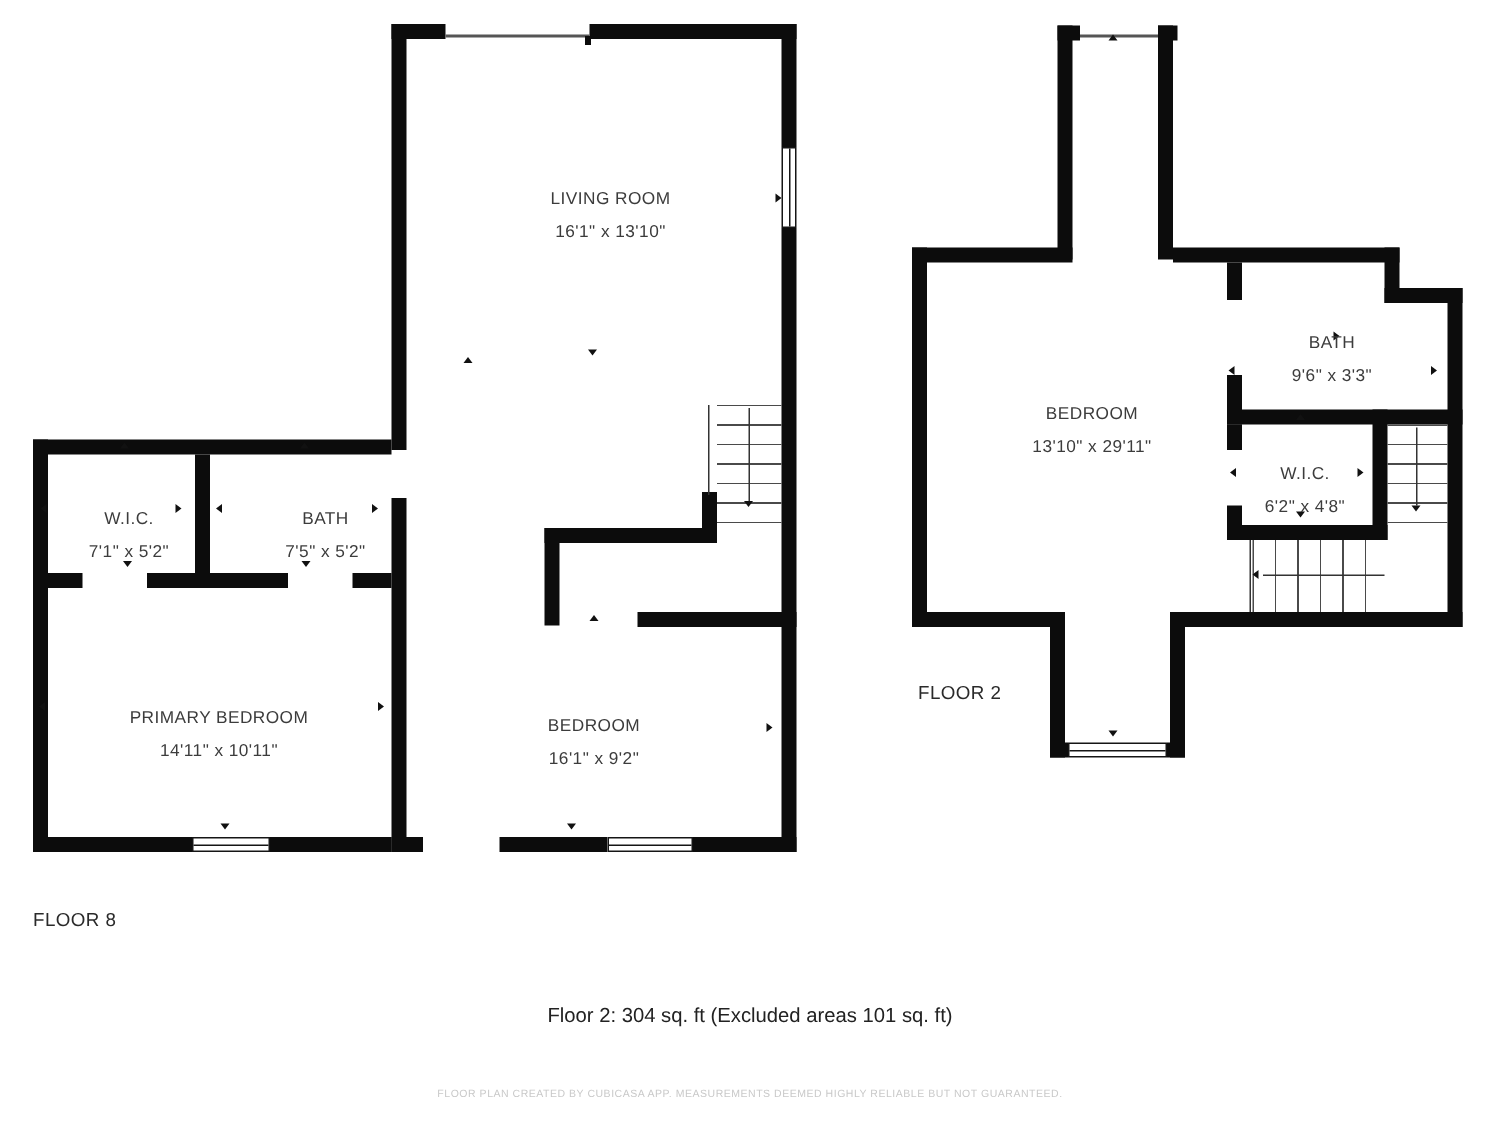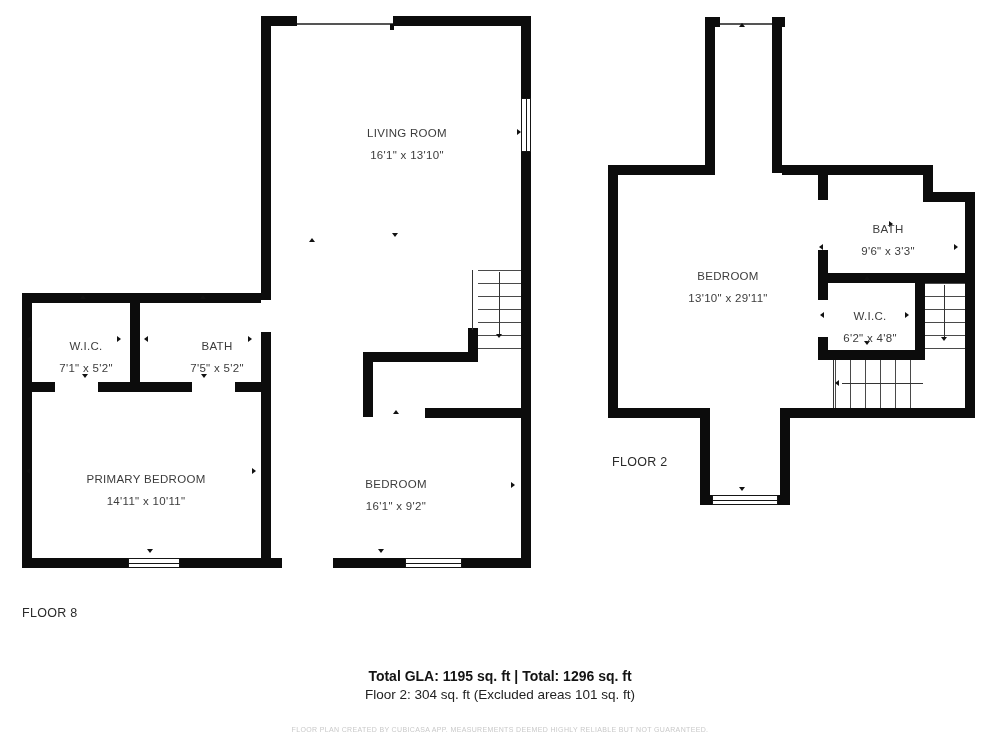--- a/index.html
+++ b/index.html
@@ -169,18 +169,17 @@
       <div>9'6" x 3'3"</div>
     </div>
     <div class="room-label" style="left:870px;top:305px">
       <div>W.I.C.</div>
       <div>6'2" x 4'8"</div>
     </div>
     <div class="floor-label" style="left:612px;top:455px">FLOOR 2</div>
   </div>
 
   <div id="summary">
-    <div class="b">Total GLA: 1195 sq. ft | Total: 1296 sq. ft</div>
     <div>Floor 2: 304 sq. ft (Excluded areas 101 sq. ft)</div>
   </div>
   <div id="disclaimer">FLOOR PLAN CREATED BY CUBICASA APP. MEASUREMENTS DEEMED HIGHLY RELIABLE BUT NOT GUARANTEED.</div>
 
 </div>
 
 </body></html>

